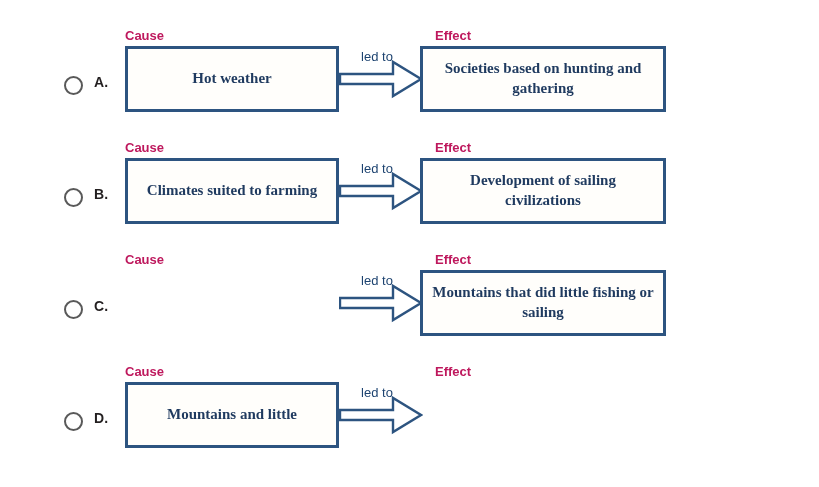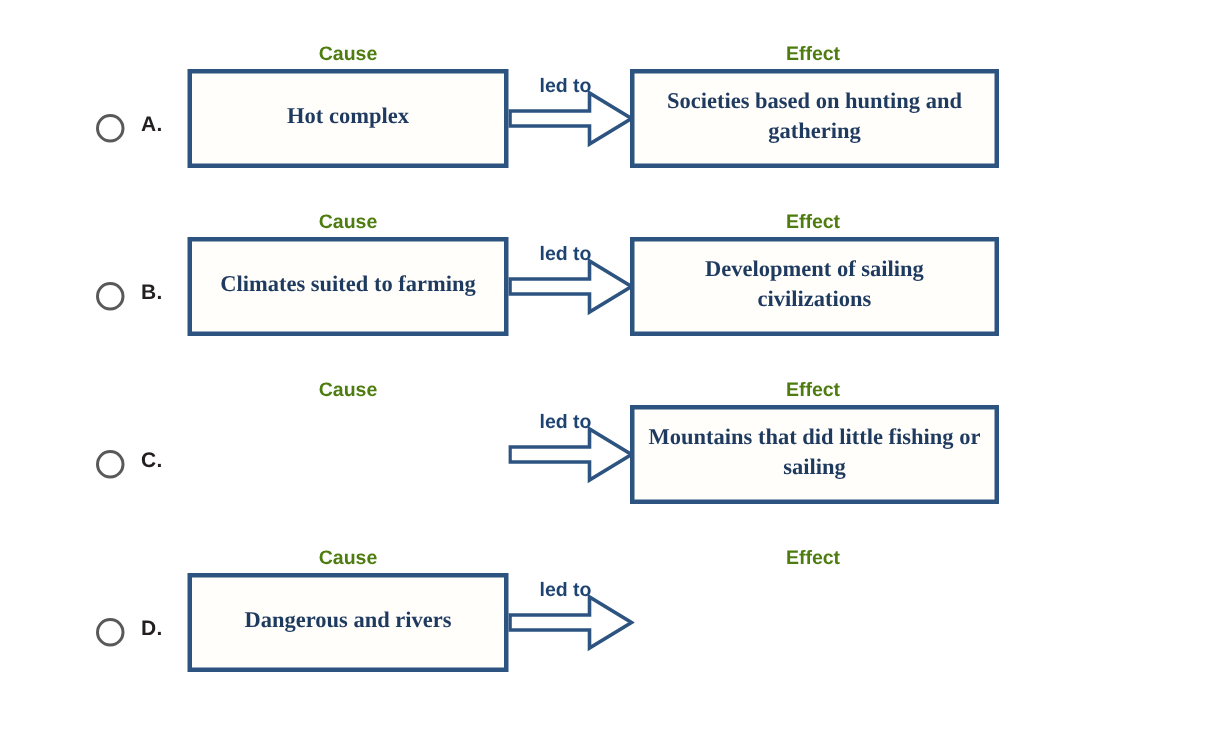--- a/index.html
+++ b/index.html
@@ -54,22 +54,22 @@
     letter-spacing: 0.2px;
   }
 
   
   .box-caption {
     position: absolute;
     top: 0px;
     font-family: "Liberation Sans", sans-serif;
     font-size: 13px;
     font-weight: bold;
-    color: #4d7c0f;
-    text-align: center;
+    color: #be185d;
+    text-align: left;
   }
   .caption-cause {
     left: 125px;
     width: 214px;
   }
   .caption-effect {
     left: 435px;
     width: 214px;
   }
 
@@ -117,36 +117,36 @@
     height: 46px;
   }
   .arrow-label {
     position: absolute;
     left: 339px;
     top: 21px;
     width: 76px;
     text-align: center;
     font-family: "Liberation Sans", sans-serif;
     font-size: 13px;
-    font-weight: bold;
+    font-weight: normal;
     color: #1d4370;
   }
 </style>
 </head>
 <body>
 
 <div id="quiz">
 
   <div class="option-row" style="top:28px;">
     <div class="radio-btn"></div>
     <div class="opt-letter">A.</div>
 
     <div class="box-caption caption-cause">Cause</div>
     <div class="cebox box-cause">
-      <span class="box-text">Hot complex</span>
+      <span class="box-text">Hot weather</span>
     </div>
 
     <div class="arrow-label">led to</div>
     <div class="arrow-wrap">
       <svg viewBox="0 0 84 46" xmlns="http://www.w3.org/2000/svg">
         <path d="M1 18 L54 18 L54 6 L82 23 L54 40 L54 28 L1 28 Z" fill="#ffffff" stroke="#2d5480" stroke-width="2.4" stroke-linejoin="miter"></path>
       </svg>
     </div>
 
     <div class="box-caption caption-effect">Effect</div>
@@ -195,21 +195,21 @@
       <span class="box-text">Mountains that did little fishing or sailing</span>
     </div>
   </div>
 
   <div class="option-row" style="top:364px;">
     <div class="radio-btn"></div>
     <div class="opt-letter">D.</div>
 
     <div class="box-caption caption-cause">Cause</div>
     <div class="cebox box-cause">
-      <span class="box-text">Dangerous and rivers</span>
+      <span class="box-text">Mountains and little</span>
     </div>
 
     <div class="arrow-label">led to</div>
     <div class="arrow-wrap">
       <svg viewBox="0 0 84 46" xmlns="http://www.w3.org/2000/svg">
         <path d="M1 18 L54 18 L54 6 L82 23 L54 40 L54 28 L1 28 Z" fill="#ffffff" stroke="#2d5480" stroke-width="2.4" stroke-linejoin="miter"></path>
       </svg>
     </div>
 
     <div class="box-caption caption-effect">Effect</div>

